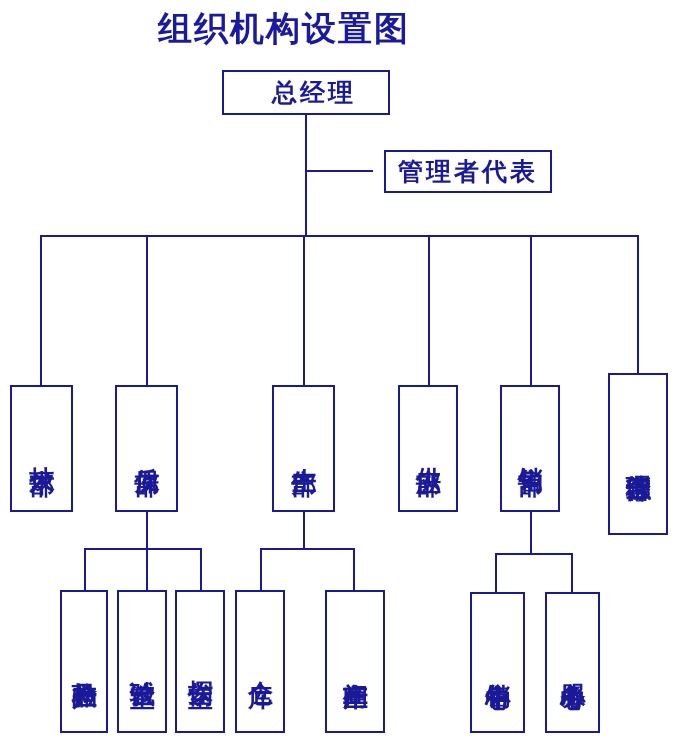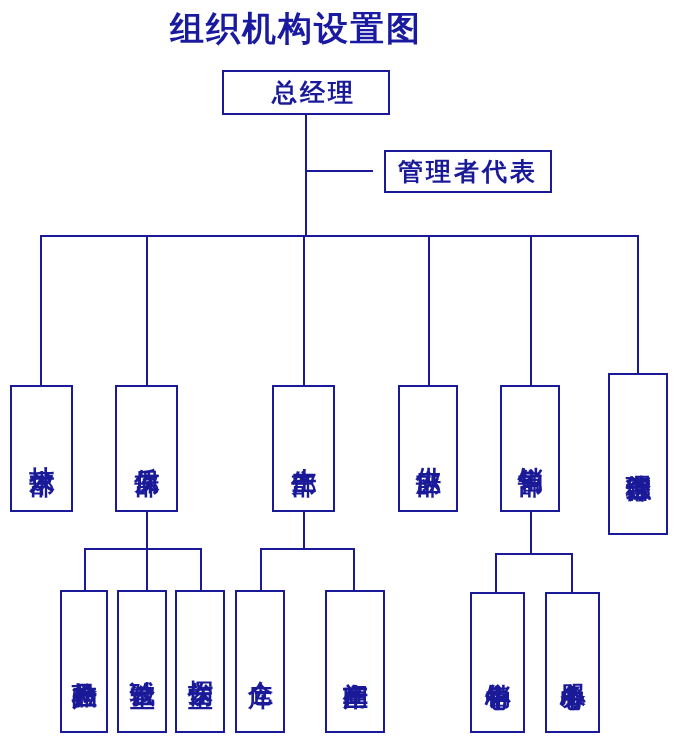--- a/index.html
+++ b/index.html
@@ -10,21 +10,21 @@
   #chart-root {
     position: relative;
     width: 680px;
     height: 752px;
     background: #ffffff;
     font-family: "Liberation Serif", "DejaVu Serif", serif;
     overflow: hidden;
   }
   #diagram-title {
     position: absolute;
-    left: 12px;
+    left: 0;
     top: 6px;
     width: 568px;
     text-align: center;
     font-size: 34px;
     font-weight: bold;
     color: #1a1aa0;
     letter-spacing: 2px;
     font-family: "Liberation Serif", "DejaVu Serif", serif;
   }
   .node {

